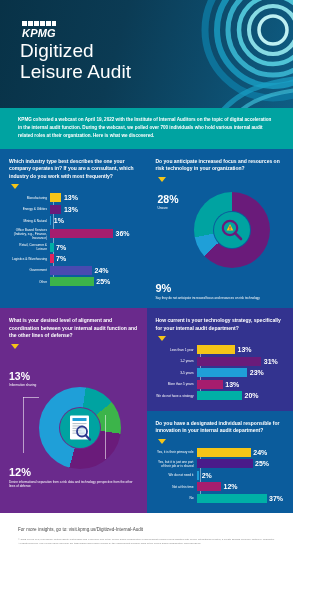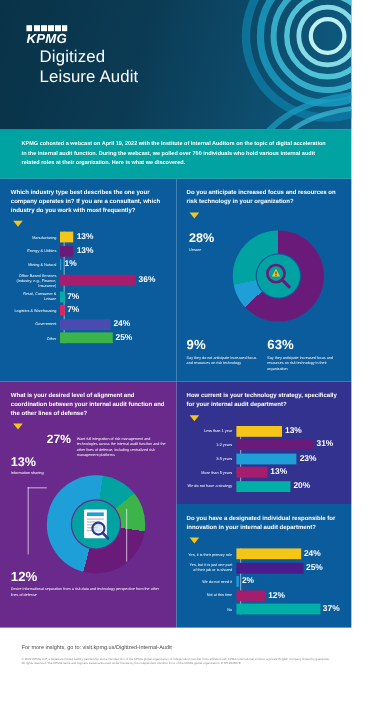--- a/index.html
+++ b/index.html
@@ -23,22 +23,22 @@
   .kpmg-logo {
     position: absolute; left: 22px; top: 21px;
     color: #ffffff; font-size: 11px; font-weight: bold;
     font-style: italic; letter-spacing: .2px;
   }
   .kpmg-logo .bars {
     display: block; width: 34px; height: 5px; margin-bottom: 1px;
     background: repeating-linear-gradient(90deg,#ffffff 0 5px,#0c3d58 5px 6px);
   }
   .hero-title {
-    position: absolute; left: 33px; top: 40px;
-    color: #ffffff; font-size: 14px; line-height: 1.13;
+    position: absolute; left: 20px; top: 40px;
+    color: #ffffff; font-size: 19px; line-height: 1.13;
     font-weight: 300; letter-spacing: .1px;
   }
   .hero-title span { display:block; white-space: nowrap; }
 
   
   .intro {
     background: #00a3a1; padding: 8px 18px 9px 18px;
   }
   .intro p {
     color: #ffffff; font-size: 4.6px; line-height: 1.72;
@@ -258,39 +258,29 @@
             </svg>
           </div>
         </div>
       </div>
 
       <div class="legend-row">
         <div class="legend-col">
           <div class="legend-num">9%</div>
           <div class="legend-txt">Say they do not anticipate increased focus and resources on risk technology</div>
         </div>
-        <div class="legend-col">
-          <div class="legend-num">63%</div>
-          <div class="legend-txt">Say they anticipate increased focus and resources on risk technology in their organization</div>
-        </div>
       </div>
     </div>
 
     <div class="panel purple">
       <div class="q">What is your desired level of alignment and coordination between your internal audit function and the other lines of defense?</div>
       <div class="caret"></div>
 
       <div class="p-donut-area">
 
-        <div class="p-top" style="position:absolute; left:30px; top:0; width:100px;">
-          <div>
-            <div class="p-top-num">27%</div>
-          </div>
-          <div class="p-top-sub" style="flex:1">Want full integration of risk management and technologies across the internal audit function and the other lines of defense, including centralized risk management platforms</div>
-        </div>
 
         <div class="side-stat" style="left:0px; top:18px;">
           <div class="stat-num">13%</div>
           <div class="stat-sub">Information sharing</div>
         </div>
 
         <div class="p-donut" style="background: conic-gradient(from 195deg, #1f9fd8 0deg 173deg, #00a3a1 173deg 216deg, #3cb44a 216deg 263deg, #6a1b7a 263deg 360deg);"></div>
         <div class="p-hole">
           <div class="p-hole-inner">
             <svg width="26" height="28" viewBox="0 0 26 28">

